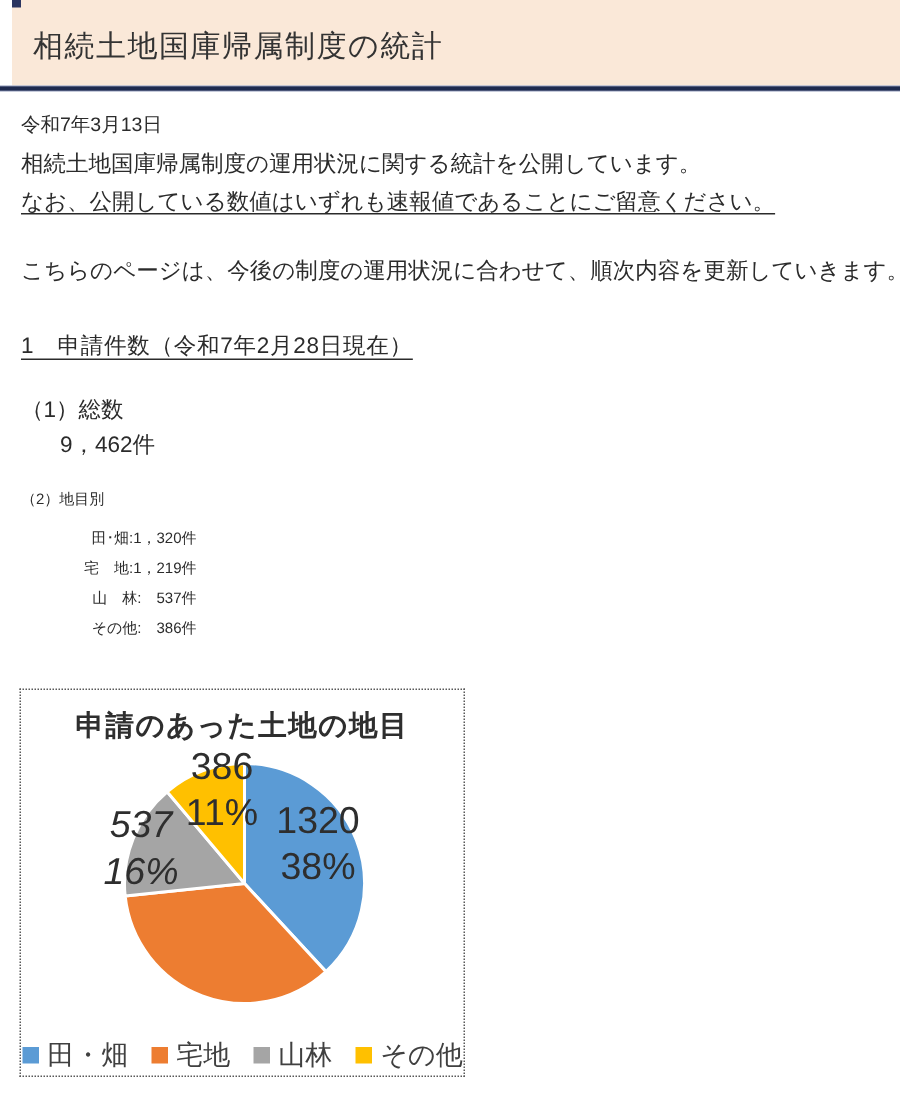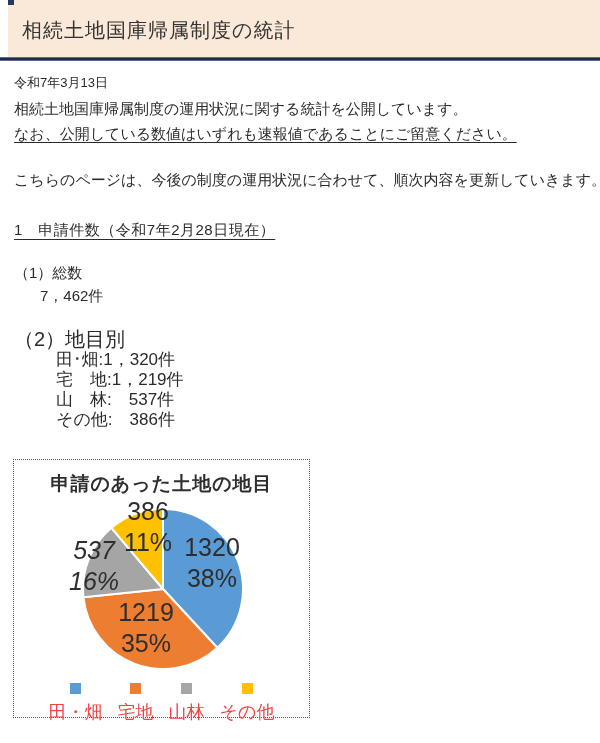--- a/index.html
+++ b/index.html
@@ -24,22 +24,22 @@
 
   
   .txt { position:absolute; white-space:nowrap; }
   .date-line   { left:14px; top:74px;  font-size:13px; }
   .intro-1     { left:14px; top:100px; font-size:15px; }
   .intro-2     { left:14px; top:125px; font-size:15px; text-decoration:underline; text-underline-offset:3px; }
   .update-note { left:14px; top:171px; font-size:15px; }
   .sec-heading { left:14px; top:221px; font-size:15px; text-decoration:underline; text-underline-offset:4px; letter-spacing:0.5px; }
   .sub1-label  { left:14px; top:264px; font-size:15px; }
   .sub1-value  { left:40px; top:287px; font-size:15px; }
-  .sub2-label  { left:14px; top:326px; font-size:20px; }
-  .cat-list    { left:56px; top:350px; font-size:17px; }
+  .sub2-label  { left:14px; top:326px; font-size:10px; }
+  .cat-list    { left:56px; top:350px; font-size:10px;text-align:right; }
   .cat-list div { line-height:20px; }
 
   
   .chart-box {
     position:absolute; left:13px; top:459px; width:297px; height:259px;
     border:1px dotted #595959; background:#fff; box-sizing:border-box;
   }
   .chart-title {
     position:absolute; left:0; top:11px; width:100%; text-align:center;
     font-size:19px; font-weight:bold; color:#2e2e2e; letter-spacing:1px;font-family:Liberation Mono, monospace;
@@ -50,21 +50,21 @@
     font-size:25px; line-height:31px; color:#2e2e2e; text-align:center; white-space:nowrap;
   }
   .pl0 { left:198px; top:103px; }
   .pl1 { left:132px; top:168px; }
   .pl2 { left:80px;  top:106px;font-style:italic; }
   .pl3 { left:134px; top:67px;  }
   .legend {
     position:absolute; left:0; top:230px; width:100%; height:26px;
     display:flex; justify-content:center; align-items:center; gap:15px;
   }
-  .lg-item { display:flex; align-items:center; gap:6px; font-size:18px; color:#ef4444; white-space:nowrap;flex-direction:column; }
+  .lg-item { display:flex; align-items:center; gap:6px; font-size:18px; color:#404040; white-space:nowrap; }
   .sw { width:11px; height:11px; display:inline-block; }
 </style>
 </head>
 <body>
 
 <div class="page">
 
   <div class="header-band">
     <div class="header-bg"></div>
     <div class="corner-mark"></div>
@@ -72,21 +72,21 @@
     <div class="header-rule"></div>
   </div>
 
   <div class="txt date-line">令和7年3月13日</div>
   <div class="txt intro-2">なお、公開している数値はいずれも速報値であることにご留意ください。</div>
   <div class="txt intro-1">相続土地国庫帰属制度の運用状況に関する統計を公開しています。</div>
   <div class="txt update-note">こちらのページは、今後の制度の運用状況に合わせて、順次内容を更新していきます。</div>
 
   <div class="txt sec-heading">1　申請件数（令和7年2月28日現在）</div>
   <div class="txt sub1-label">（1）総数</div>
-  <div class="txt sub1-value">7，462件</div>
+  <div class="txt sub1-value">9，462件</div>
   <div class="txt sub2-label">（2）地目別</div>
 
   <div class="txt cat-list">
     <div>田･畑:1，320件</div>
     <div>宅　地:1，219件</div>
     <div>山　林:　537件</div>
     <div>その他:　386件</div>
   </div>
 
   <div class="chart-box">
@@ -95,24 +95,20 @@
     <svg class="pie-svg" viewBox="0 0 164 164">
         <path d="M82,82 L82.00,2.00 A80,80 0 0 1 136.29,140.76 Z" fill="#5b9bd5" stroke="#ffffff" stroke-width="2" stroke-linejoin="round"></path>
         <path d="M82,82 L136.29,140.76 A80,80 0 0 1 2.44,90.33 Z" fill="#ed7d31" stroke="#ffffff" stroke-width="2" stroke-linejoin="round"></path>
         <path d="M82,82 L2.44,90.33 A80,80 0 0 1 30.43,20.84 Z" fill="#a5a5a5" stroke="#ffffff" stroke-width="2" stroke-linejoin="round"></path>
         <path d="M82,82 L30.43,20.84 A80,80 0 0 1 82.00,2.00 Z" fill="#ffc000" stroke="#ffffff" stroke-width="2" stroke-linejoin="round"></path>
       </svg>
 
     <div class="plabel pl0">
       <div>1320</div>
       <div>38%</div>
-    </div>
-    <div class="plabel pl1">
-      <div>1219</div>
-      <div>35%</div>
     </div>
     <div class="plabel pl2">
       <div>537</div>
       <div>16%</div>
     </div>
     <div class="plabel pl3">
       <div>386</div>
       <div>11%</div>
     </div>
 

